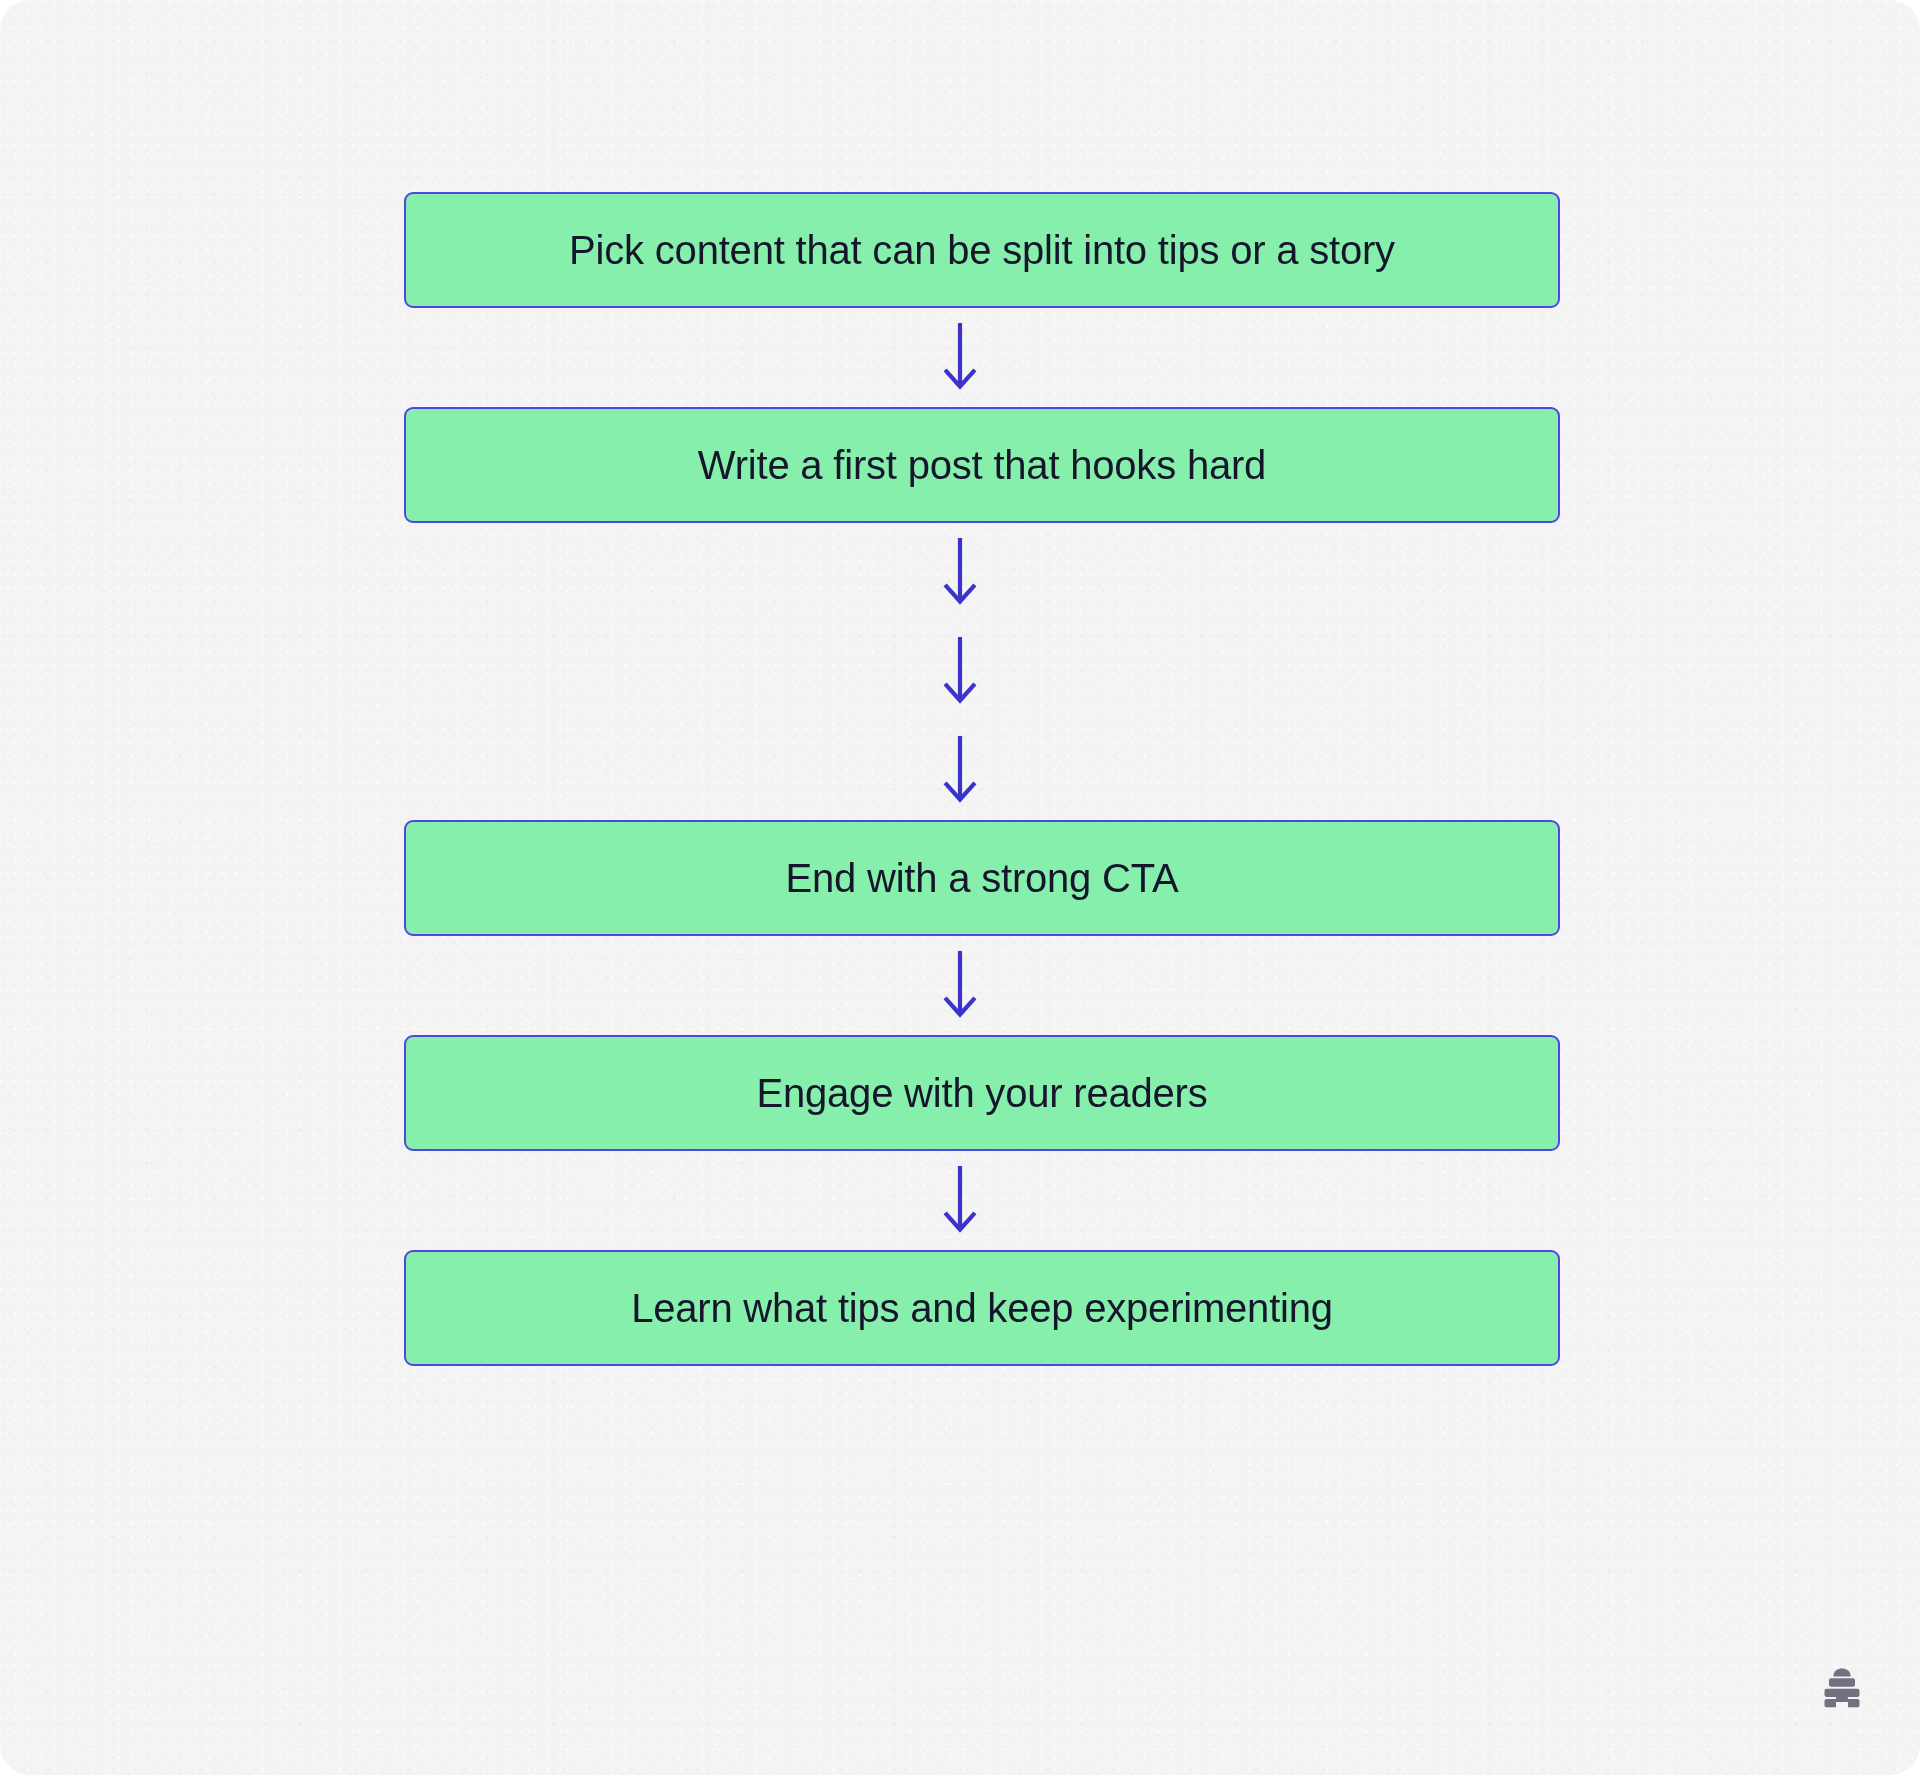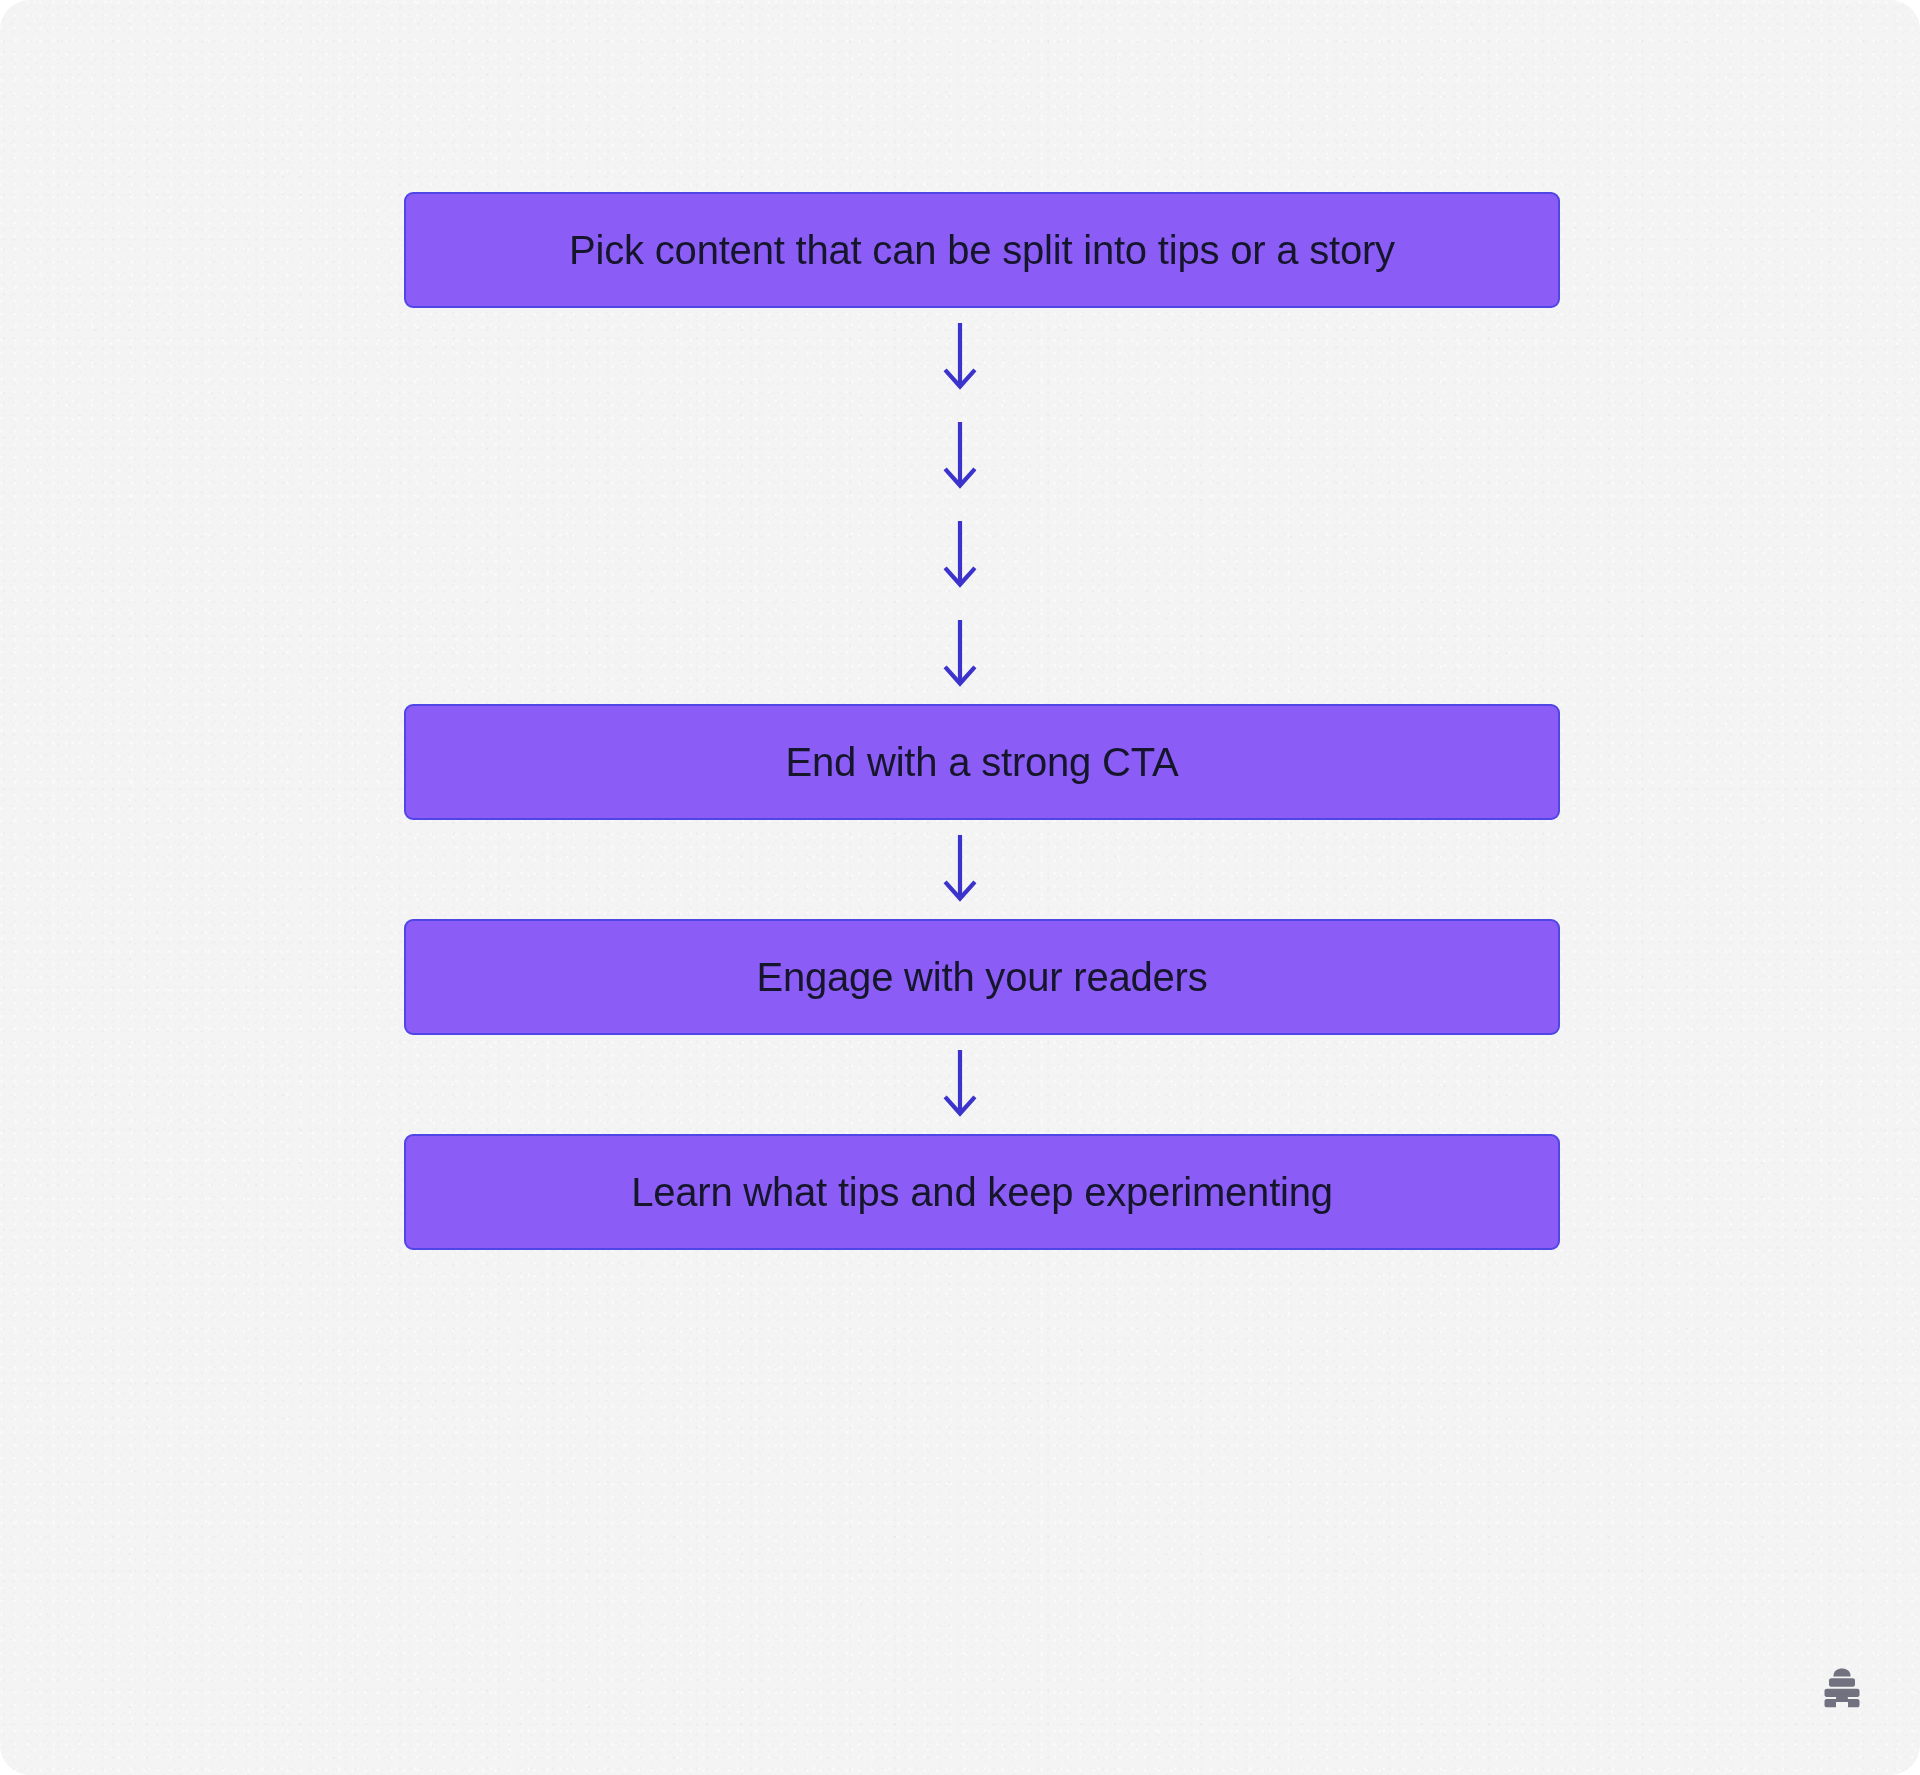--- a/index.html
+++ b/index.html
@@ -46,21 +46,21 @@
     width: 1200px;
     display: flex;
     flex-direction: column;
     align-items: stretch;
   }
 
   .node {
     position: relative;
     height: 116px;
     box-sizing: border-box;
-    background: #8b5cf6;
+    background: #86efac;
     border: 2px solid #4f46e5;
     border-radius: 9px;
     display: flex;
     align-items: center;
     justify-content: center;
     padding: 0 42px;
     z-index: 2;
     margin-left: 44px;
   }
 
@@ -107,20 +107,23 @@
     <div class="node">
       <span class="node-label">Pick content that can be split into tips or a story</span>
     </div>
 
     <div class="connector">
       <svg class="arrow-svg" width="34" height="70" viewBox="0 0 34 70" fill="none">
         <path d="M17 2 L17 62 M3.5 48.5 L17 63.5 L30.5 48.5" stroke="#3b33cc" stroke-width="4.2" stroke-linecap="square" stroke-linejoin="miter"></path>
       </svg>
     </div>
 
+    <div class="node">
+      <span class="node-label">Write a first post that hooks hard</span>
+    </div>
 
     <div class="connector">
       <svg class="arrow-svg" width="34" height="70" viewBox="0 0 34 70" fill="none">
         <path d="M17 2 L17 62 M3.5 48.5 L17 63.5 L30.5 48.5" stroke="#3b33cc" stroke-width="4.2" stroke-linecap="square" stroke-linejoin="miter"></path>
       </svg>
     </div>
 
 
     <div class="connector">
       <svg class="arrow-svg" width="34" height="70" viewBox="0 0 34 70" fill="none">

